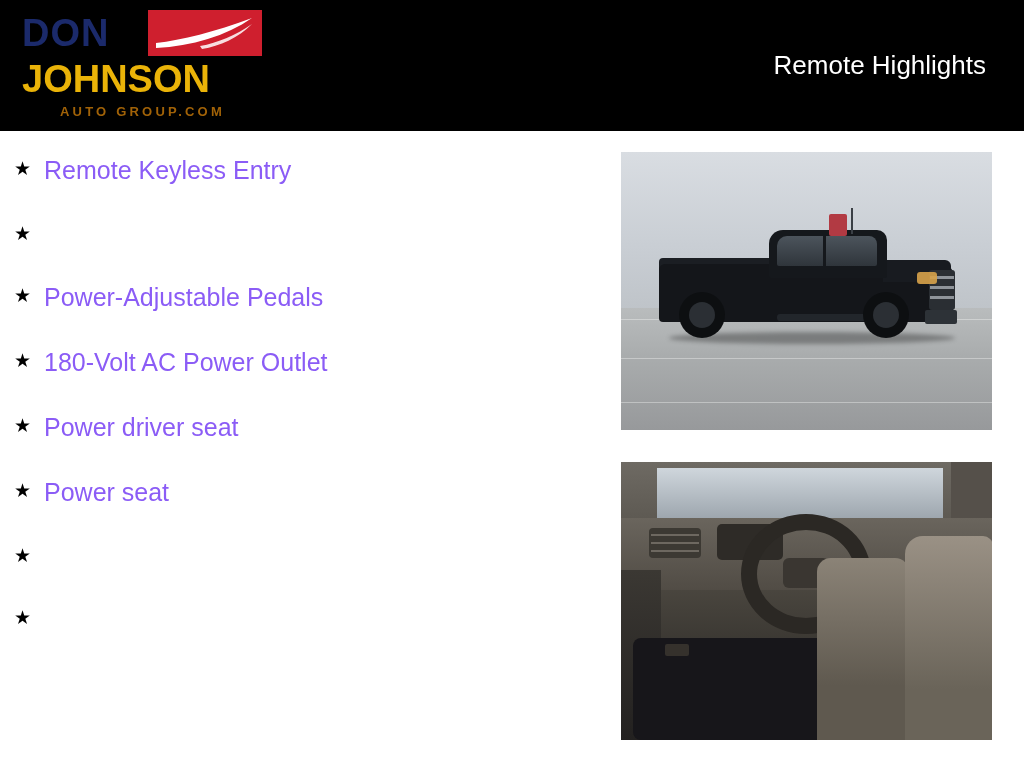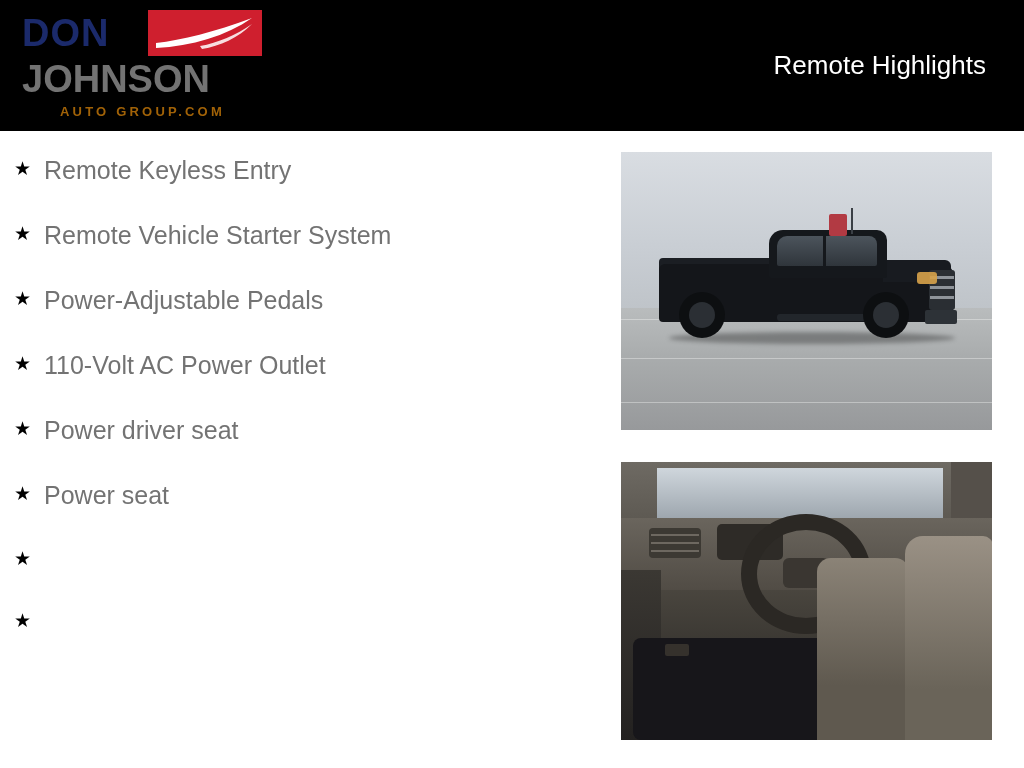--- a/index.html
+++ b/index.html
@@ -59,21 +59,21 @@
     line-height: 38px;
   }
   .logo-johnson {
     position: absolute;
     left: 0;
     top: 52px;
     font-family: "Liberation Sans", sans-serif;
     font-weight: bold;
     font-size: 38px;
     letter-spacing: 0px;
-    color: #737373;
+    color: #eab308;
     line-height: 38px;
   }
   .logo-tagline {
     position: absolute;
     left: 38px;
     top: 96px;
     font-family: "Liberation Sans", sans-serif;
     font-weight: bold;
     font-size: 13px;
     letter-spacing: 3.2px;
@@ -109,21 +109,21 @@
     flex: 0 0 30px;
     font-size: 19px;
     line-height: 30px;
     color: #000000;
     text-align: left;
     padding-top: 1px;
   }
   .hl-text {
     font-size: 25px;
     line-height: 34px;
-    color: #737373;
+    color: #8b5cf6;
     font-family: "Liberation Sans", sans-serif;
   }
 
   
   .photo {
     position: absolute;
     overflow: hidden;
     background: #cfcfcf;
   }
   #photo-exterior {
@@ -407,31 +407,30 @@
 
   <div class="highlights">
 
     <div class="hl-item">
       <div class="hl-star">★</div>
       <div class="hl-text">Remote Keyless Entry</div>
     </div>
 
     <div class="hl-item">
       <div class="hl-star">★</div>
-      <div class="hl-text">Remote Vehicle Starter System</div>
     </div>
 
     <div class="hl-item">
       <div class="hl-star">★</div>
       <div class="hl-text">Power-Adjustable Pedals</div>
     </div>
 
     <div class="hl-item">
       <div class="hl-star">★</div>
-      <div class="hl-text">110-Volt AC Power Outlet</div>
+      <div class="hl-text">180-Volt AC Power Outlet</div>
     </div>
 
     <div class="hl-item">
       <div class="hl-star">★</div>
       <div class="hl-text">Power driver seat</div>
     </div>
 
     <div class="hl-item">
       <div class="hl-star">★</div>
       <div class="hl-text">Power seat</div>

